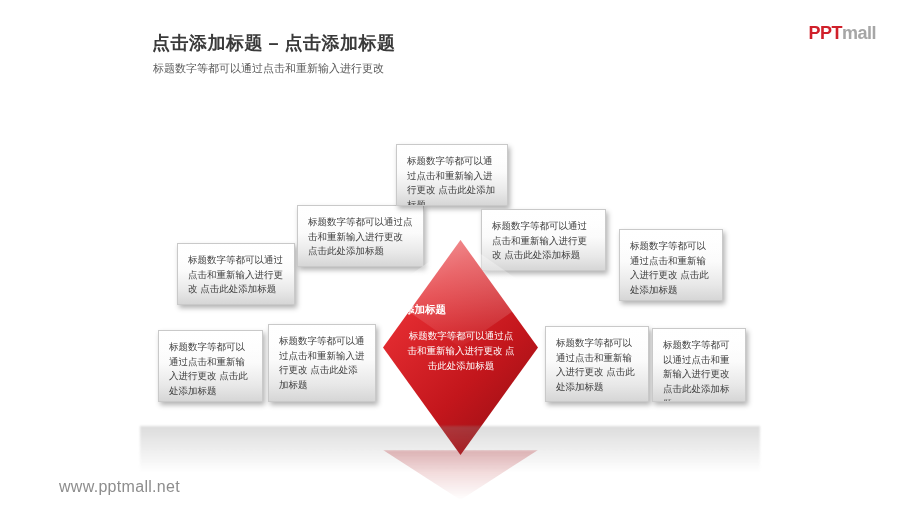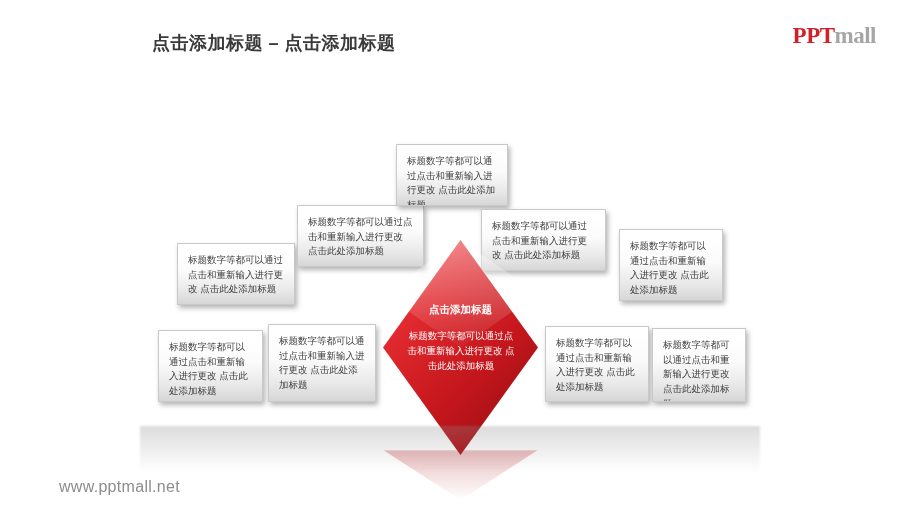--- a/index.html
+++ b/index.html
@@ -34,27 +34,26 @@
     font-size: 11px;
     color: #5a5a5a;
     white-space: nowrap;
   }
 
   
   #logo {
     position: absolute;
     right: 24px;
     top: 24px;
-    font-size: 23px;
+    font-size: 18px;
     font-weight: bold;
     letter-spacing: -0.5px;
     color: #9c9c9c;
     line-height: 1;
     white-space: nowrap;
-    font-family: Liberation Serif, serif;
   }
   #logo .red { color: #d0202a; }
   #logo .grey { color: #a6a6a6; }
 
   
   #footer {
     position: absolute;
     left: 59px;
     top: 478px;
     font-size: 16px;
@@ -114,21 +113,20 @@
     height: 50%;
     background: linear-gradient(to bottom, rgba(255,255,255,0.40), rgba(255,255,255,0.02));
     clip-path: polygon(50% 0%, 100% 50%, 50% 100%, 0% 50%);
     pointer-events: none;
   }
   #diamond-title {
     position: absolute;
     left: 0;
     top: 63px;
     width: 100%;
-    text-align: center;
     font-size: 10.5px;
     font-weight: bold;
     color: #ffffff;
     z-index: 3;
   }
   #diamond-body {
     position: absolute;
     left: 24px;
     top: 88px;
     width: 108px;
@@ -161,20 +159,21 @@
     filter: blur(1px);
     pointer-events: none;
   }
 </style>
 </head>
 <body>
 
 <div id="slide">
 
   <div id="title">点击添加标题 – 点击添加标题</div>
+  <div id="subtitle">标题数字等都可以通过点击和重新输入进行更改</div>
 
   <div id="logo">
     <span class="red">PPT</span><span class="grey">mall</span>
   </div>
 
   <div class="box" style="left:177px; top:243px; width:118px; height:62px;">
     <span>标题数字等都可以通过点击和重新输入进行更改 点击此处添加标题</span>
   </div>
 
   <div class="box" style="left:297px; top:205px; width:127px; height:62px;">

